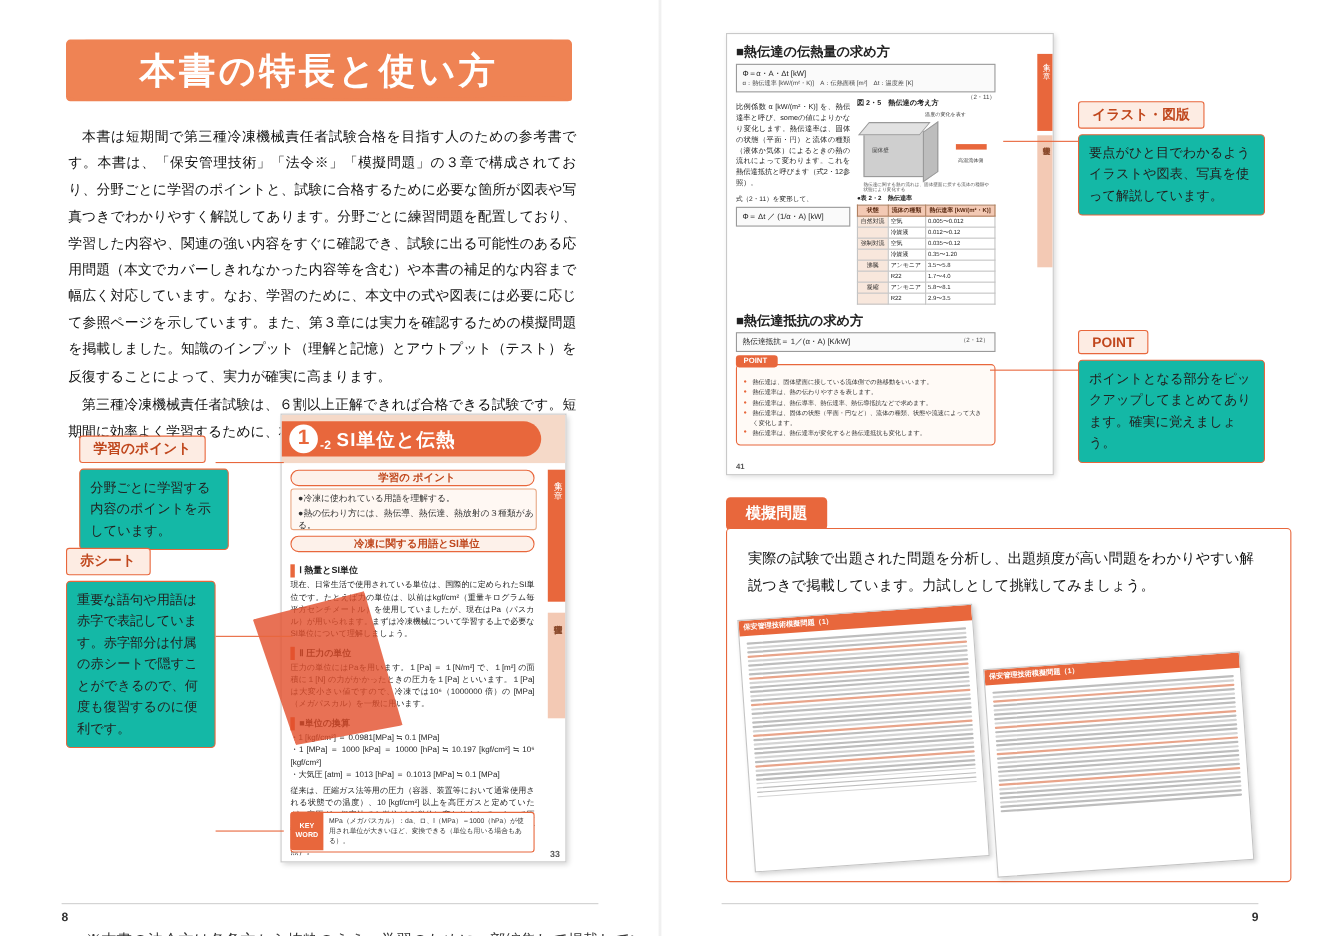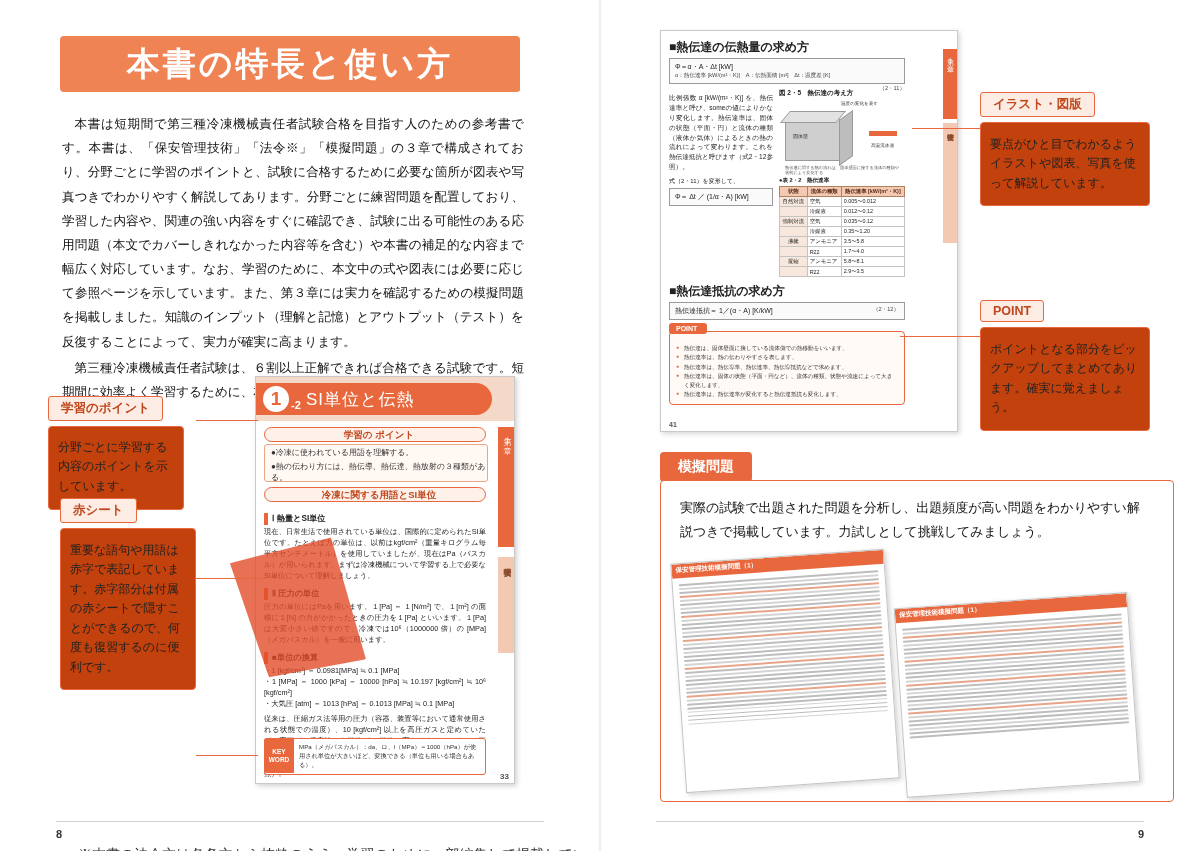--- a/index.html
+++ b/index.html
@@ -54,21 +54,21 @@
   }
   .sp-headbar{
     position:absolute;left:0;top:6px;width:236px;height:32px;background:#e8673c;
     border-radius:0 16px 16px 0;
   }
   .sp-num{
     position:absolute;left:7px;top:9px;width:26px;height:26px;border-radius:50%;
     background:#fff;color:#e8673c;font-size:19px;font-weight:bold;text-align:center;line-height:26px;
   }
   .sp-num-sub{position:absolute;left:35px;top:22px;color:#fff;font-size:11px;font-weight:bold;}
-  .sp-title{position:absolute;left:50px;top:11px;color:#fff;font-size:17px;font-weight:normal;letter-spacing:1px;}
+  .sp-title{position:absolute;left:50px;top:11px;color:#fff;font-size:17px;font-weight:bold;letter-spacing:1px;}
   .sp-tab{
     position:absolute;right:0;top:50px;width:16px;height:120px;background:#e8673c;
   }
   .sp-tab span{
     display:block;color:#fff;font-size:8px;writing-mode:vertical-rl;margin:5px auto 0;
   }
   .sp-tab2{
     position:absolute;right:0;top:180px;width:16px;height:96px;background:#f3c9b4;
   }
   .sp-tab2 span{display:block;color:#8a4a2c;font-size:8px;writing-mode:vertical-rl;margin:5px auto 0;}
@@ -107,22 +107,22 @@
     clip-path:polygon(6% 0,100% 10%,88% 100%,0 86%);
   }
 
   
   .callout{position:absolute;}
   .callout-tag{
     display:inline-block;background:#fdece3;border:1.6px solid #e8673c;border-radius:3px;
     color:#c0471d;font-size:12.5px;font-weight:bold;padding:3px 12px;
   }
   .callout-body{
-    margin-top:5px;border:1.6px solid #e8673c;border-radius:4px;background:#c2410c;
-    color:#222;font-size:12px;line-height:1.62;padding:12px 9px;
+    margin-top:5px;border:1.6px solid #e8673c;border-radius:4px;background:#14b8a6;
+    color:#222;font-size:12px;line-height:1.62;padding:7px 9px;
   }
   .leader{position:absolute;background:#e8673c;height:1.4px;}
 
   
   .rp-photo{
     position:absolute;left:660px;top:30px;width:296px;height:400px;
     background:#fff;border:1px solid #c9c9c9;box-shadow:2px 2px 5px rgba(0,0,0,.16);
     overflow:hidden;
   }
   .rp-photo .tabbar{position:absolute;right:0;top:18px;width:14px;height:70px;background:#e8673c;}
@@ -227,21 +227,21 @@
 
     <div class="sp-keyword">
       <span class="kw-badge">KEY WORD</span>
       <span>MPa（メガパスカル）：da、ロ、l（MPa）＝1000（hPa）が使用され単位が大きいほど、変換できる（単位も用いる場合もある）。</span>
     </div>
     <div class="sp-pnum">33</div>
   </div>
 
   <div class="redsheet"></div>
 
-  <div class="callout" style="left:48px;top:396px;width:136px;font-family:Liberation Mono, monospace;">
+  <div class="callout" style="left:72px;top:396px;width:136px;">
     <div class="callout-tag">学習のポイント</div>
     <div class="callout-body">分野ごとに学習する内容のポイントを示しています。</div>
   </div>
   <div class="leader" style="left:196px;top:420px;width:62px;"></div>
 
   <div class="callout" style="left:60px;top:498px;width:136px;">
     <div class="callout-tag">赤シート</div>
     <div class="callout-body">重要な語句や用語は赤字で表記しています。赤字部分は付属の赤シートで隠すことができるので、何度も復習するのに便利です。</div>
   </div>
   <div class="leader" style="left:196px;top:578px;width:70px;"></div>

